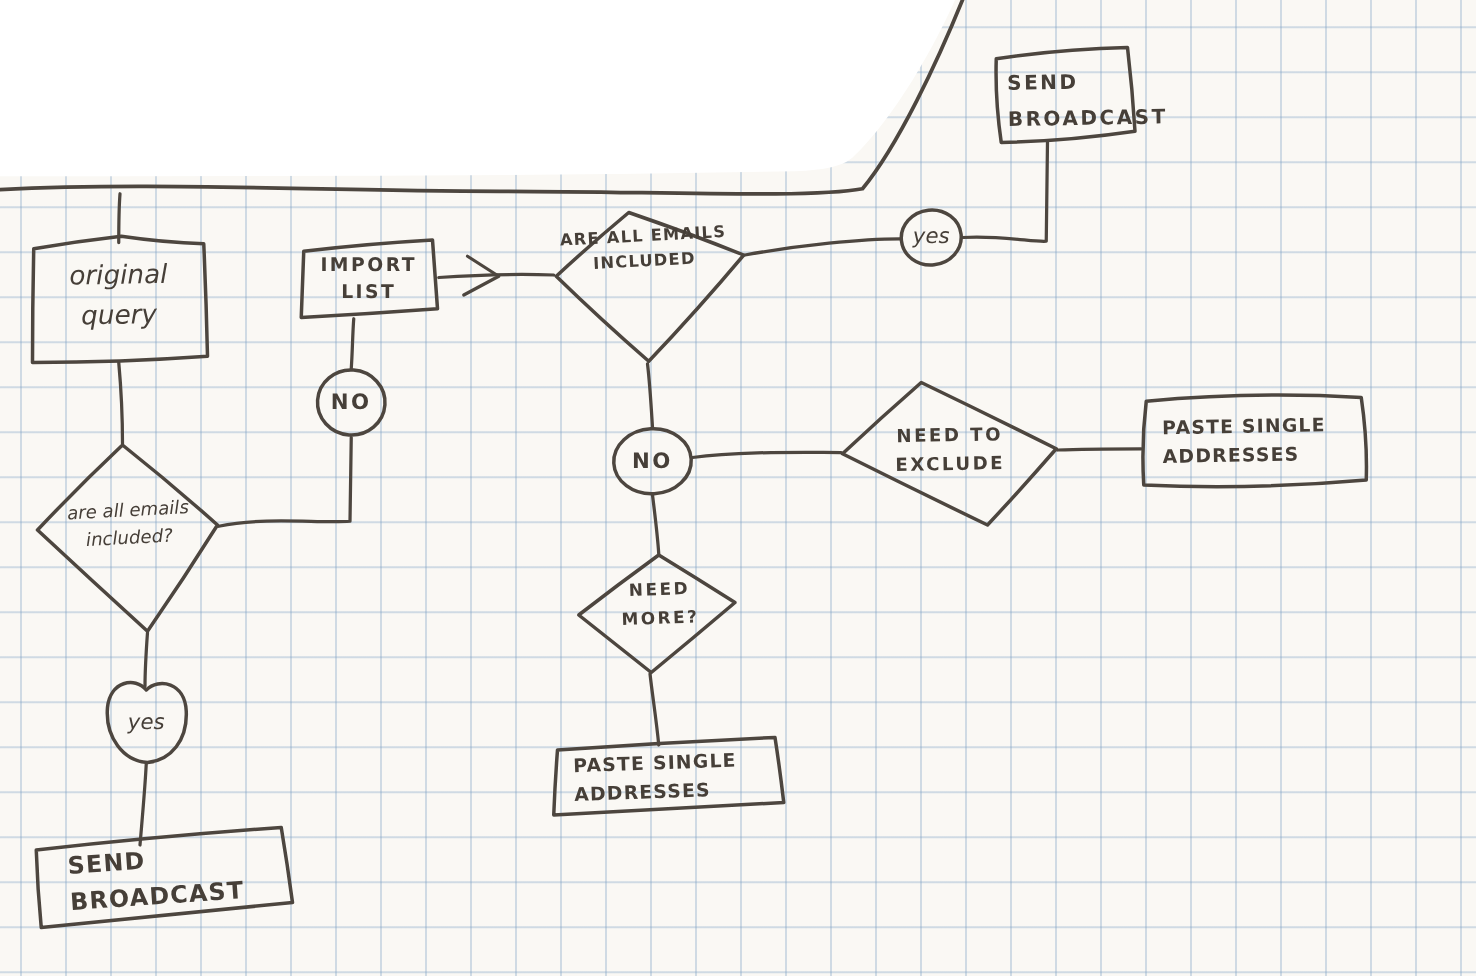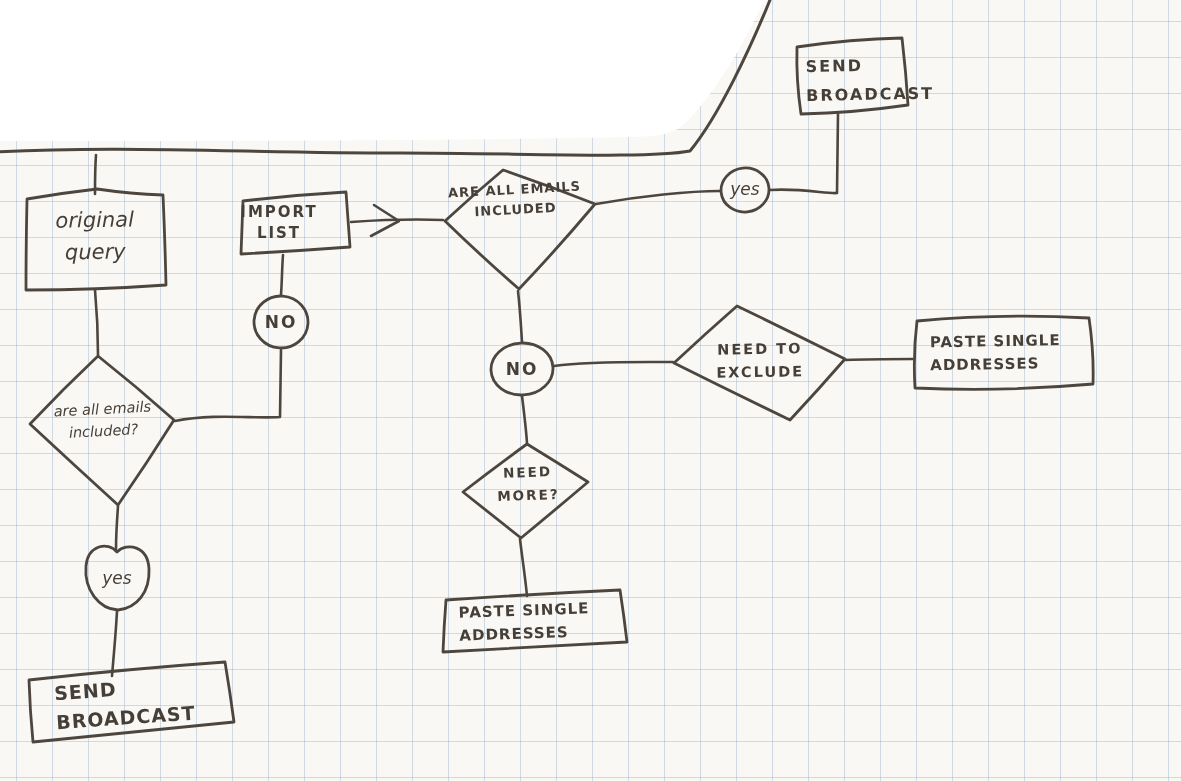--- a/index.html
+++ b/index.html
@@ -62,21 +62,21 @@
   <path class="shape" d="M737,306 Q791,332 845,359 Q818,390 790,420 Q732,392 674,363 Q705,334 737,306 Z"></path>
   <path class="shape" d="M917,321 Q1003,313 1089,318 Q1094,352 1093,384 Q1002,392 915,388 Q913,354 917,321 Z"></path>
   <path class="shape" d="M527,444 Q558,463 588,482 Q555,510 521,538 Q492,515 463,492 Q494,468 527,444 Z"></path>
   <path class="shape" d="M446,600 Q533,594 620,590 Q624,616 627,642 Q535,647 443,652 Q444,626 446,600 Z"></path>
 </svg>
 
 <div class="label caps" style="left:806px;top:52px;width:102px;font-size:16px;line-height:1.8;transform:rotate(-1deg);">SEND BROADCAST</div>
 
 <div class="label hand ctr" style="left:30px;top:205px;width:130px;font-size:21px;line-height:1.5;transform:rotate(-1deg);">original query</div>
 
-<div class="label caps ctr" style="left:230px;top:202px;width:98px;font-size:15px;line-height:1.4;text-align:center;">IMPORT LIST</div>
+<div class="label caps ctr" style="left:246px;top:202px;width:98px;font-size:15px;line-height:1.4;text-align:center;">IMPORT LIST</div>
 
 <div class="label caps ctr" style="left:448px;top:180px;width:134px;font-size:13px;letter-spacing:1px;line-height:1.5;transform:rotate(-3deg);">ARE ALL EMAILS INCLUDED</div>
 
 <div class="label hand ctr" style="left:725px;top:177px;width:40px;font-size:17px;">yes</div>
 
 <div class="label caps ctr" style="left:261px;top:310px;width:40px;font-size:17px;">NO</div>
 
 <div class="label hand ctr" style="left:40px;top:398px;width:126px;font-size:14.5px;line-height:1.55;transform:rotate(-3deg);">are all emails included?</div>
 
 <div class="label hand ctr" style="left:97px;top:566px;width:40px;font-size:17px;">yes</div>

